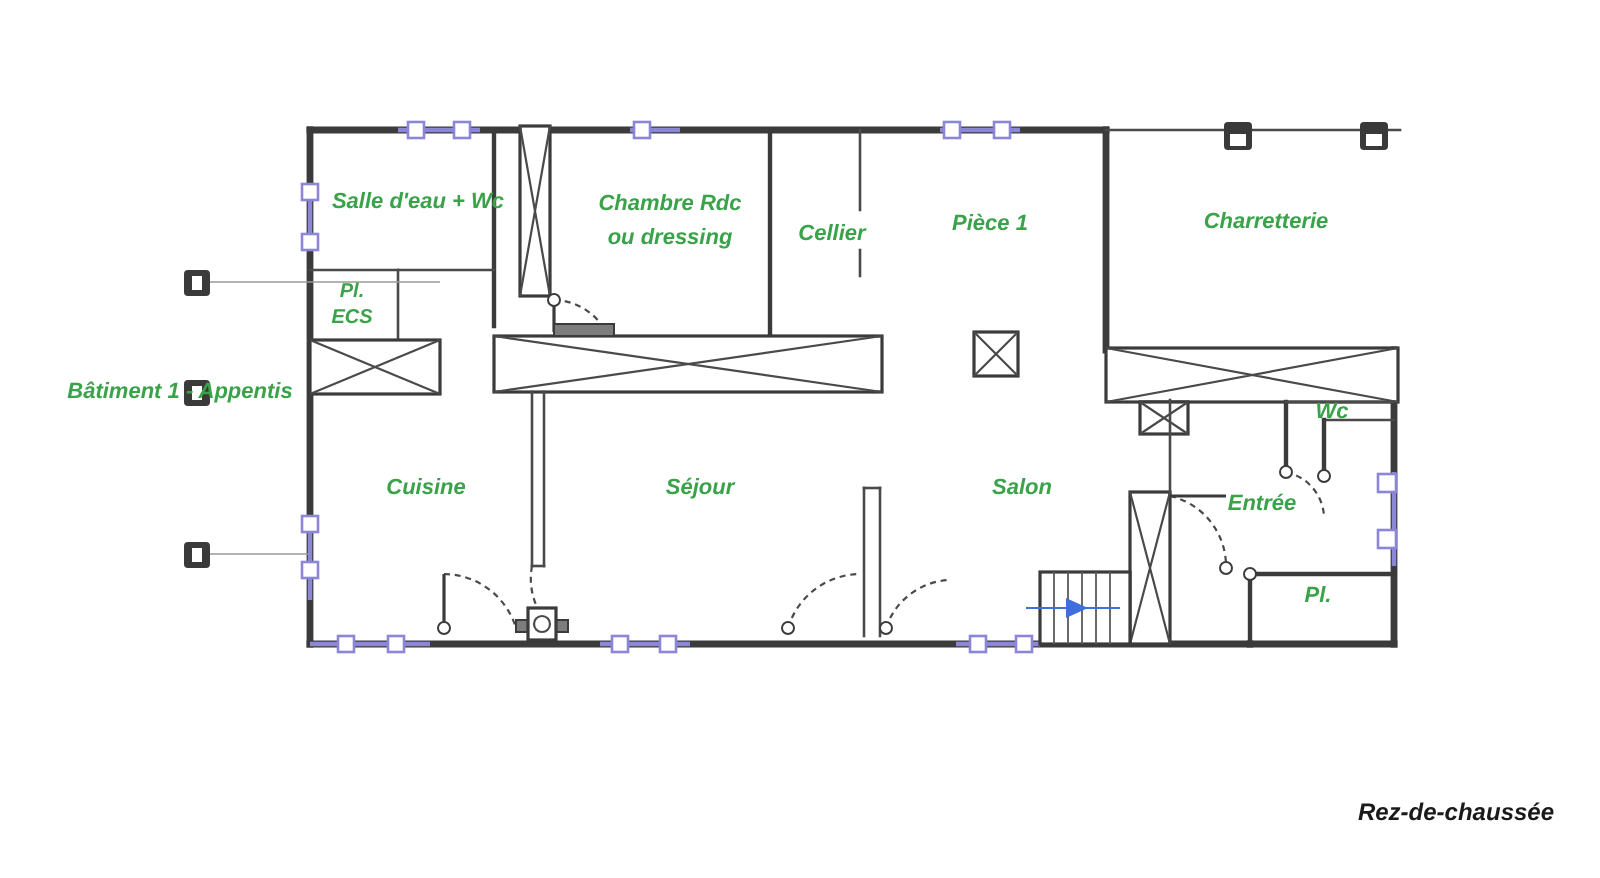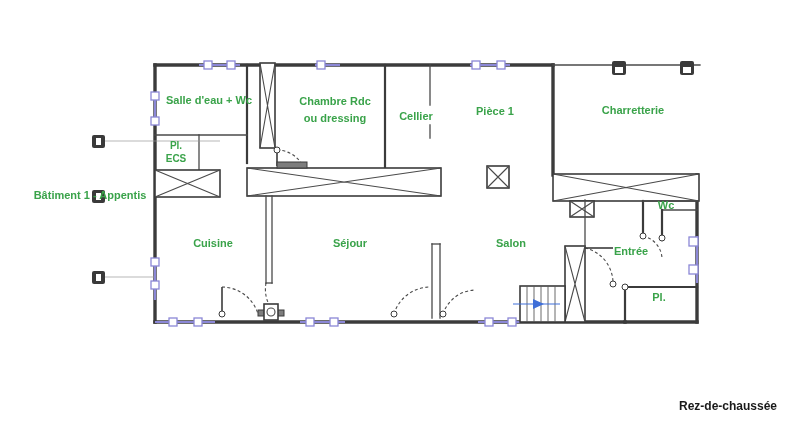--- a/index.html
+++ b/index.html
@@ -9,20 +9,21 @@
     width: 800px;
     height: 439px;
     overflow: hidden;
     font-family: "Liberation Sans", sans-serif;
   }
   #plan-root {
     position: relative;
     width: 800px;
     height: 359px;
     background: #ffffff;
+    font-style: italic;
   }
   svg#floorplan {
     display: block;
     width: 800px;
     height: 439px;
   }
   .room-label {
     font-family: "Liberation Sans", sans-serif;
     font-size: 11px;
     font-weight: bold;

